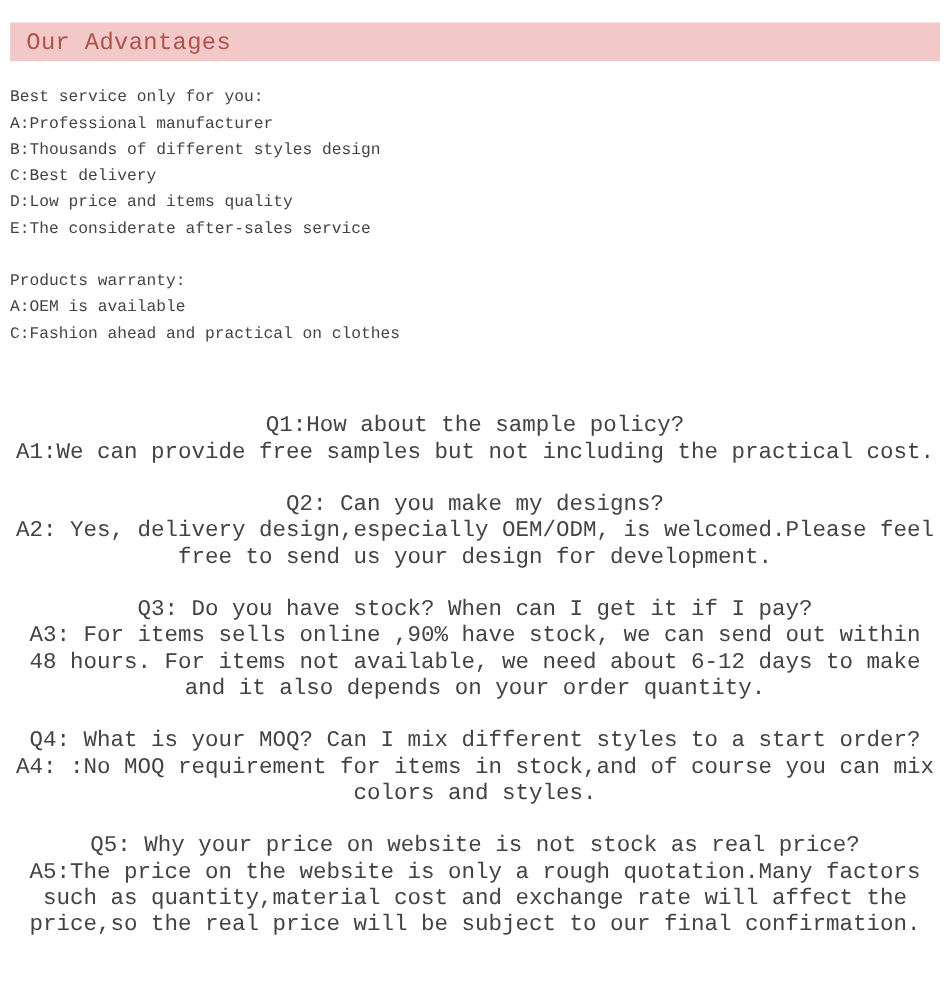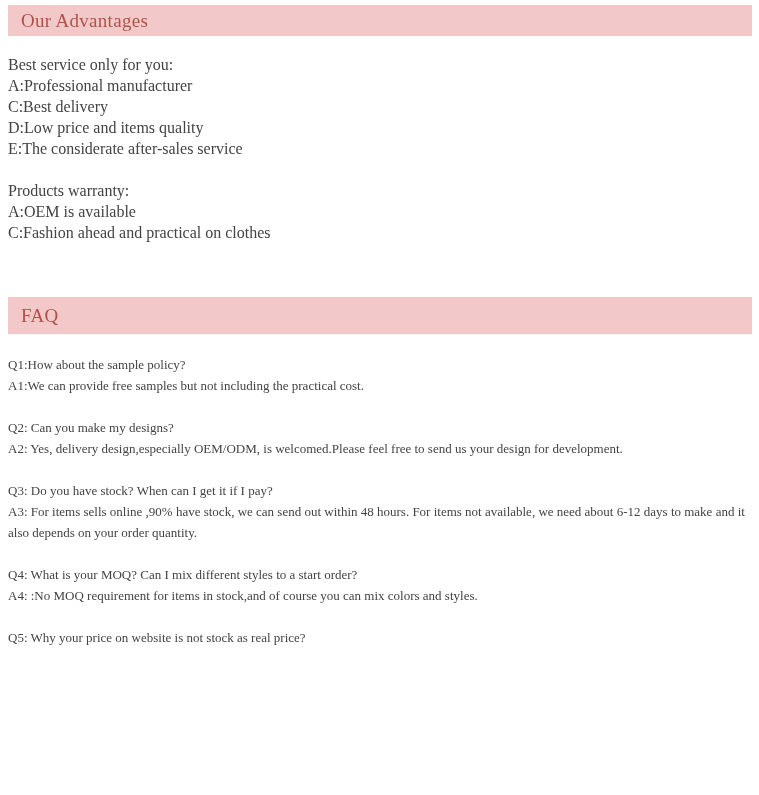--- a/index.html
+++ b/index.html
@@ -6,102 +6,102 @@
   html, body {
     margin: 0;
     padding: 0;
     background: #ffffff;
   }
   .page {
     position: relative;
     width: 759px;
     min-height: 795px;
     background: #ffffff;
-    font-family: Liberation Serif, serif;
+    font-family: Liberation Mono, monospace;
     color: #434343;
-    padding: 5px 7px 30px 8px;
+    padding: 18px 7px 30px 8px;
   }
   .section-bar {
     background: #f2c9c8;
     display: flex;
     align-items: center;
     padding-left: 13px;
     width: 100%;
   }
   .bar-advantages { height: 31px; }
   .bar-faq { height: 37px; }
   .bar-title {
     margin: 0;
     font-size: 19px;
     font-weight: 400;
     color: #b0524c;
     letter-spacing: 0.3px;
   }
   .text-block {
     margin-top: 18px;
-    font-size: 16px;
+    font-size: 13px;
     line-height: 21px;
   }
   .line { min-height: 21px; }
   .blank-line { height: 21px; }
   .faq-section { margin-top: 54px; }
   .faq-body {
     margin-top: 20px;
-    font-size: 13px;
+    font-size: 18px;
     line-height: 21px;
+    text-align: center;
   }
   .faq-item { margin-bottom: 21px; }
   .faq-item:last-child { margin-bottom: 0; }
 </style>
 </head>
 <body>
 
 <div class="page">
 
   <section>
     <div class="section-bar bar-advantages">
       <h2 class="bar-title">Our Advantages</h2>
     </div>
 
     <div class="text-block">
       <div class="line">Best service only for you:</div>
       <div class="line">A:Professional manufacturer</div>
+      <div class="line">B:Thousands of different styles design</div>
       <div class="line">C:Best delivery</div>
       <div class="line">D:Low price and items quality</div>
       <div class="line">E:The considerate after-sales service</div>
 
       <div class="blank-line"></div>
 
       <div class="line">Products warranty:</div>
       <div class="line">A:OEM is available</div>
       <div class="line">C:Fashion ahead and practical on clothes</div>
     </div>
   </section>
 
   <section class="faq-section">
-    <div class="section-bar bar-faq">
-      <h2 class="bar-title">FAQ</h2>
-    </div>
 
     <div class="faq-body">
       <div class="faq-item">
         <div class="line">Q1:How about the sample policy?</div>
         <div class="line">A1:We can provide free samples but not including the practical cost.</div>
       </div>
       <div class="faq-item">
         <div class="line">Q2: Can you make my designs?</div>
         <div class="line">A2: Yes, delivery design,especially OEM/ODM, is welcomed.Please feel free to send us your design for development.</div>
       </div>
       <div class="faq-item">
         <div class="line">Q3: Do you have stock? When can I get it if I pay?</div>
         <div class="line">A3: For items sells online ,90% have stock, we can send out within 48 hours. For items not available, we need about 6-12 days to make and it also depends on your order quantity.</div>
       </div>
       <div class="faq-item">
         <div class="line">Q4: What is your MOQ? Can I mix different styles to a start order?</div>
         <div class="line">A4: :No MOQ requirement for items in stock,and of course you can mix colors and styles.</div>
       </div>
       <div class="faq-item">
         <div class="line">Q5: Why your price on website is not stock as real price?</div>
+        <div class="line">A5:The price on the website is only a rough quotation.Many factors such as quantity,material cost and exchange rate will affect the price,so the real price will be subject to our final confirmation.</div>
       </div>
     </div>
   </section>
 
 </div>
 
 </body></html>

